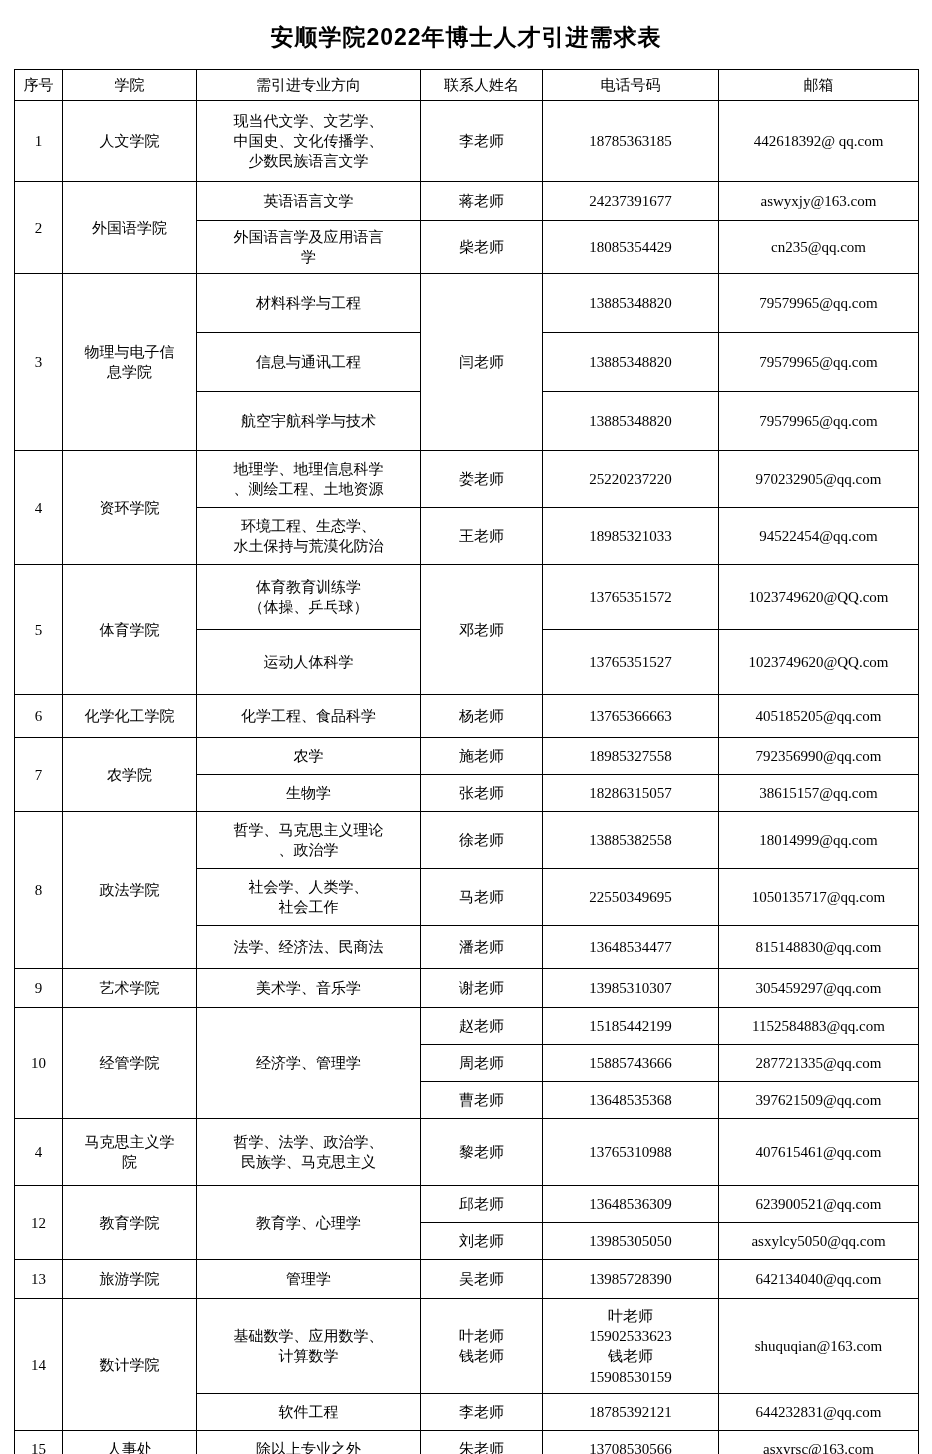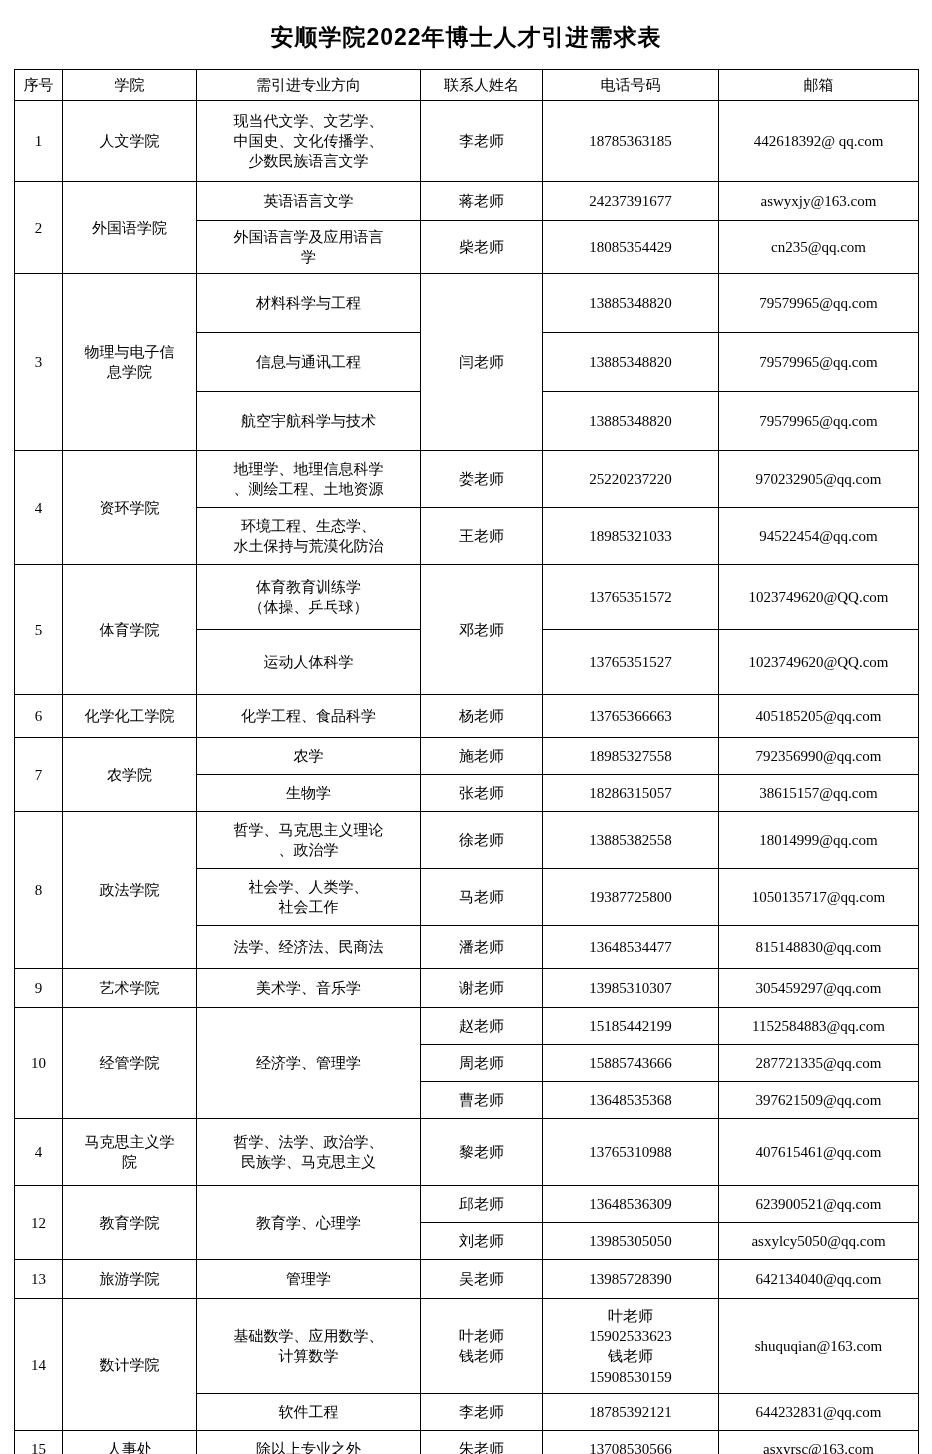--- a/index.html
+++ b/index.html
@@ -203,21 +203,21 @@
         <td class="multi" style="height:48px">哲学、马克思主义理论
 、政治学</td>
         <td>徐老师</td>
         <td class="phone">13885382558</td>
         <td class="mail">18014999@qq.com</td>
       </tr>
       <tr>
         <td class="multi" style="height:48px">社会学、人类学、
 社会工作</td>
         <td>马老师</td>
-        <td class="phone">19387725800</td>
+        <td class="phone">22550349695</td>
         <td class="mail">1050135717@qq.com</td>
       </tr>
       <tr>
         <td style="height:34px">法学、经济法、民商法</td>
         <td>潘老师</td>
         <td class="phone">13648534477</td>
         <td class="mail">815148830@qq.com</td>
       </tr>
 
       <tr>

